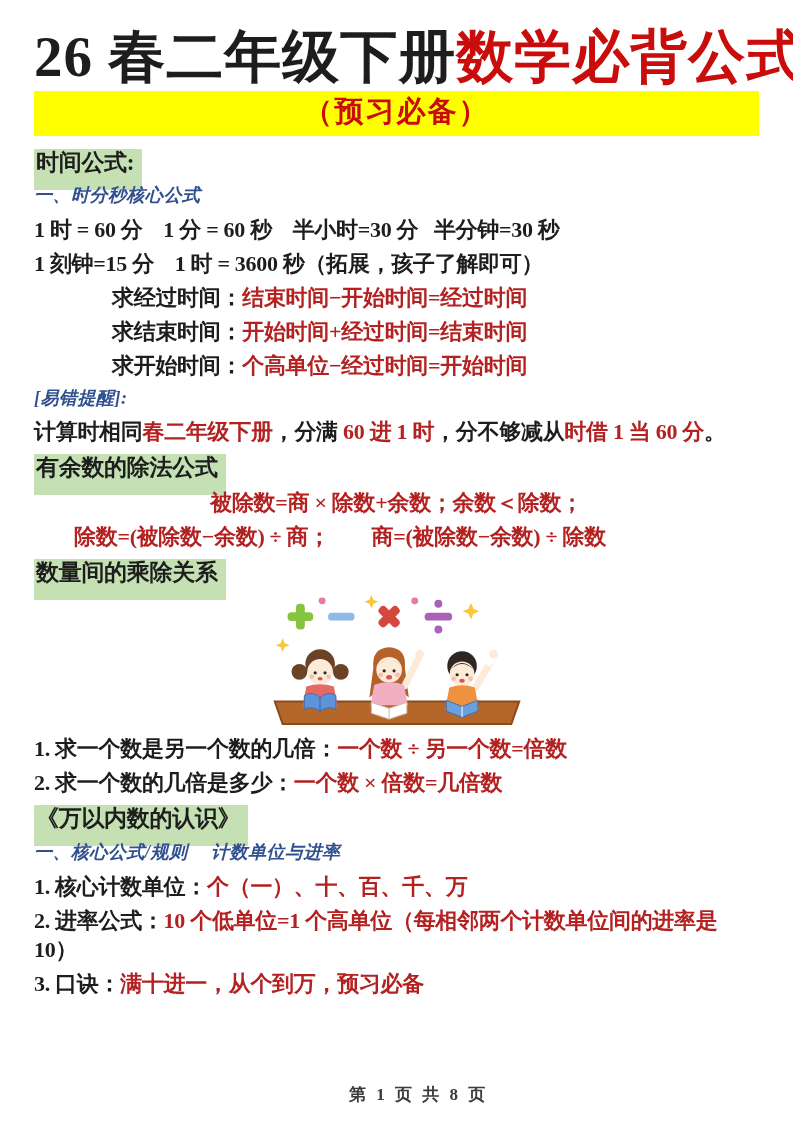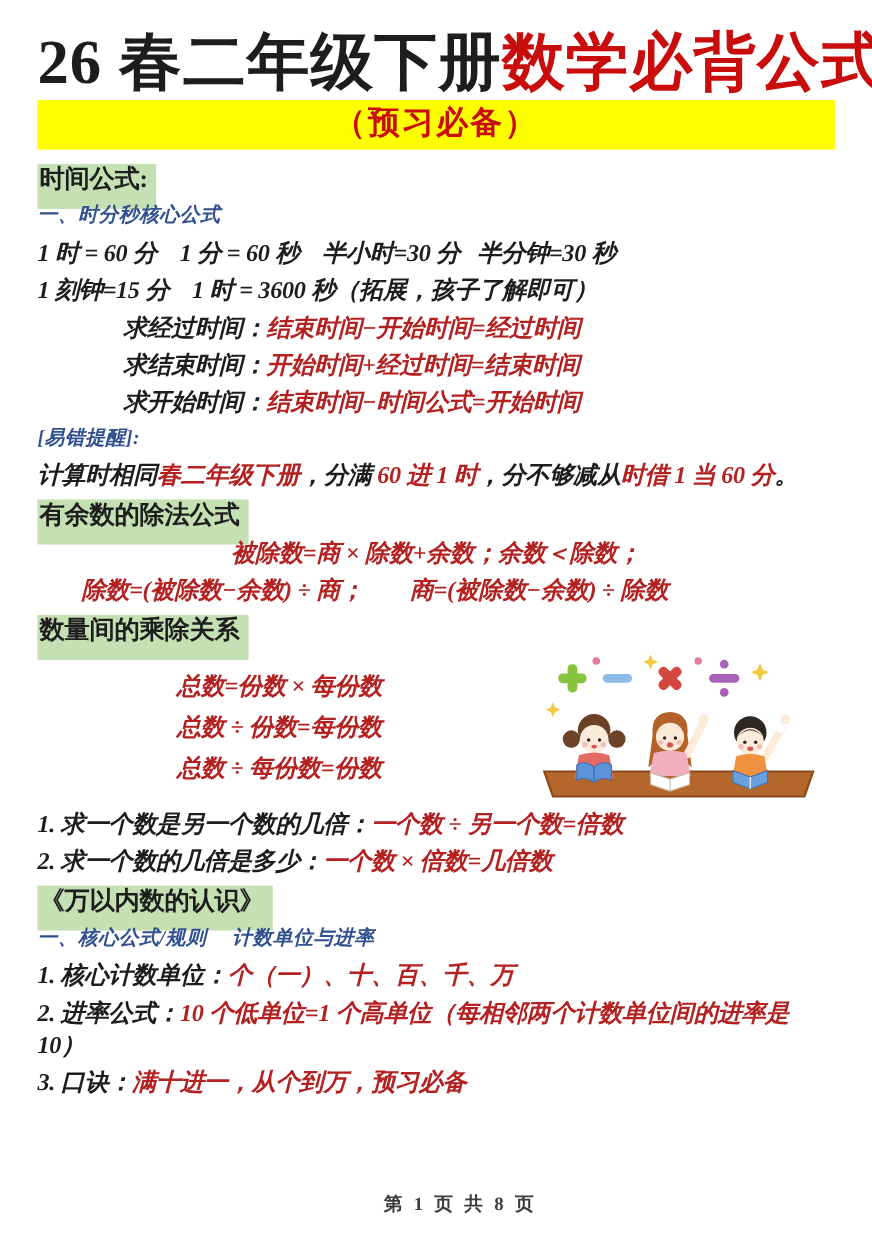--- a/index.html
+++ b/index.html
@@ -13,21 +13,21 @@
     font-size:57px;font-weight:700;letter-spacing:1px;
   }
   .title .t-black{color:var(--black,#141414);}
   .title .t-red{color:var(--title_red,#c90d0d);}
   .subtitle-bar{
     background:var(--yellow_bg,#ffff00);
     margin-top:3px;text-align:center;padding:1px 0 4px 0;
   }
   .subtitle{color:var(--title_red,#c90d0d);font-size:29px;font-weight:700;letter-spacing:2px;}
   .content{margin-top:12px;font-size:22px;font-weight:600;color:var(--black,#1d1d1d);letter-spacing:-0.3px;}
-  .line{white-space:pre-wrap;line-height:1.32;margin:5px 0;font-style:italic;}
+  .line{white-space:pre-wrap;line-height:1.32;margin:5px 0;}
   .seg-black{color:var(--black,#1d1d1d);}
   .seg-red{color:var(--red,#b32121);}
   .green-header{margin:7px 0 3px 0;line-height:1.3;}
   .green-chip{
     background:var(--green_bg,#c5e0b3);color:var(--black,#141414);
     font-size:23px;font-weight:700;padding:1px 8px 15px 2px;
   }
   .blue-header{
     color:var(--blue,#31508f);font-size:18px;font-weight:700;
     font-style:italic;margin:7px 0;line-height:1.3;letter-spacing:0.5px;
@@ -52,33 +52,28 @@
     <span class="subtitle">（预习必备）</span>
   </div>
 
   <div class="content">
       <div class="green-header"><span class="green-chip">时间公式:</span></div>
       <div class="blue-header">一、时分秒核心公式</div>
       <div class="line"><span class="seg-black">1 时 = 60 分    1 分 = 60 秒    半小时=30 分   半分钟=30 秒</span></div>
       <div class="line"><span class="seg-black">1 刻钟=15 分    1 时 = 3600 秒（拓展，孩子了解即可）</span></div>
       <div class="line" style="padding-left: 78px;"><span class="seg-black">求经过时间：</span><span class="seg-red">结束时间−开始时间=经过时间</span></div>
       <div class="line" style="padding-left: 78px;"><span class="seg-black">求结束时间：</span><span class="seg-red">开始时间+经过时间=结束时间</span></div>
-      <div class="line" style="padding-left: 78px;"><span class="seg-black">求开始时间：</span><span class="seg-red">结束时间−时间公式=开始时间</span></div>
+      <div class="line" style="padding-left: 78px;"><span class="seg-black">求开始时间：</span><span class="seg-red">个高单位−经过时间=开始时间</span></div>
       <div class="blue-header">[易错提醒]:</div>
       <div class="line"><span class="seg-black">计算时相同</span><span class="seg-red">春二年级下册</span><span class="seg-black">，分满 </span><span class="seg-red">60 进 1 时</span><span class="seg-black">，分不够减从</span><span class="seg-red">时借 1 当 60 分</span><span class="seg-black">。</span></div>
       <div class="green-header"><span class="green-chip">有余数的除法公式</span></div>
       <div class="line" style="text-align: center;"><span class="seg-red">被除数=商 × 除数+余数；余数＜除数；</span></div>
       <div class="line" style="padding-left: 40px;"><span class="seg-red">除数=(被除数−余数) ÷ 商；</span><span class="seg-black">        </span><span class="seg-red">商=(被除数−余数) ÷ 除数</span></div>
       <div class="green-header"><span class="green-chip">数量间的乘除关系</span></div>
       <div class="fig-row">
-        <div class="fig-left">
-          <div class="line"><span class="seg-red">总数=份数 × 每份数</span></div>
-          <div class="line"><span class="seg-red">总数 ÷ 份数=每份数</span></div>
-          <div class="line"><span class="seg-red">总数 ÷ 每份数=份数</span></div>
-        </div>
         <div class="fig-right">
           <svg id="kids-illustration" width="258" height="138" viewBox="0 0 260 140" xmlns="http://www.w3.org/2000/svg">
 
       <g fill="#86c440">
         <rect x="27.5" y="13" width="9" height="26" rx="4"></rect>
         <rect x="19" y="21.5" width="26" height="9" rx="4"></rect>
       </g>
       <circle cx="54" cy="10" r="3.5" fill="#e87aa0"></circle>
       <g fill="#8cbbe8">
         <rect x="60" y="22" width="27" height="8" rx="4"></rect>

